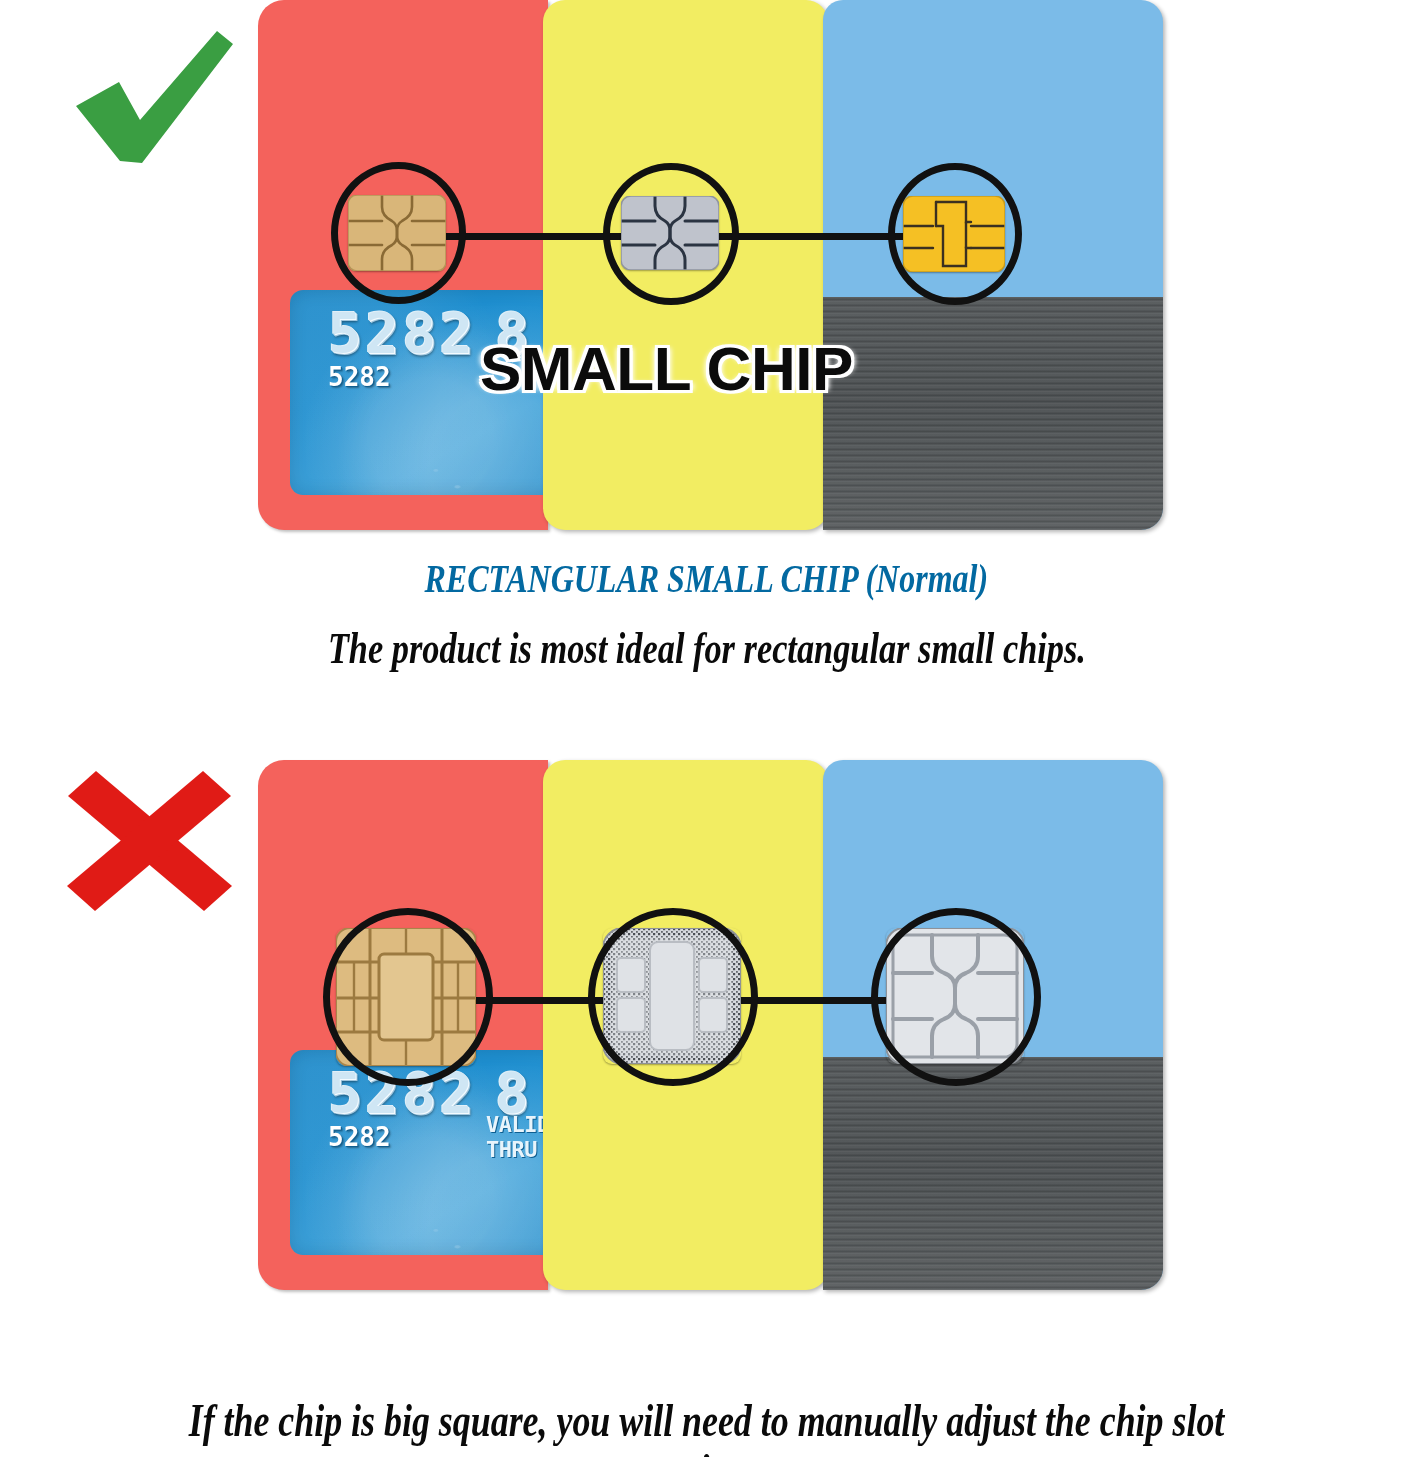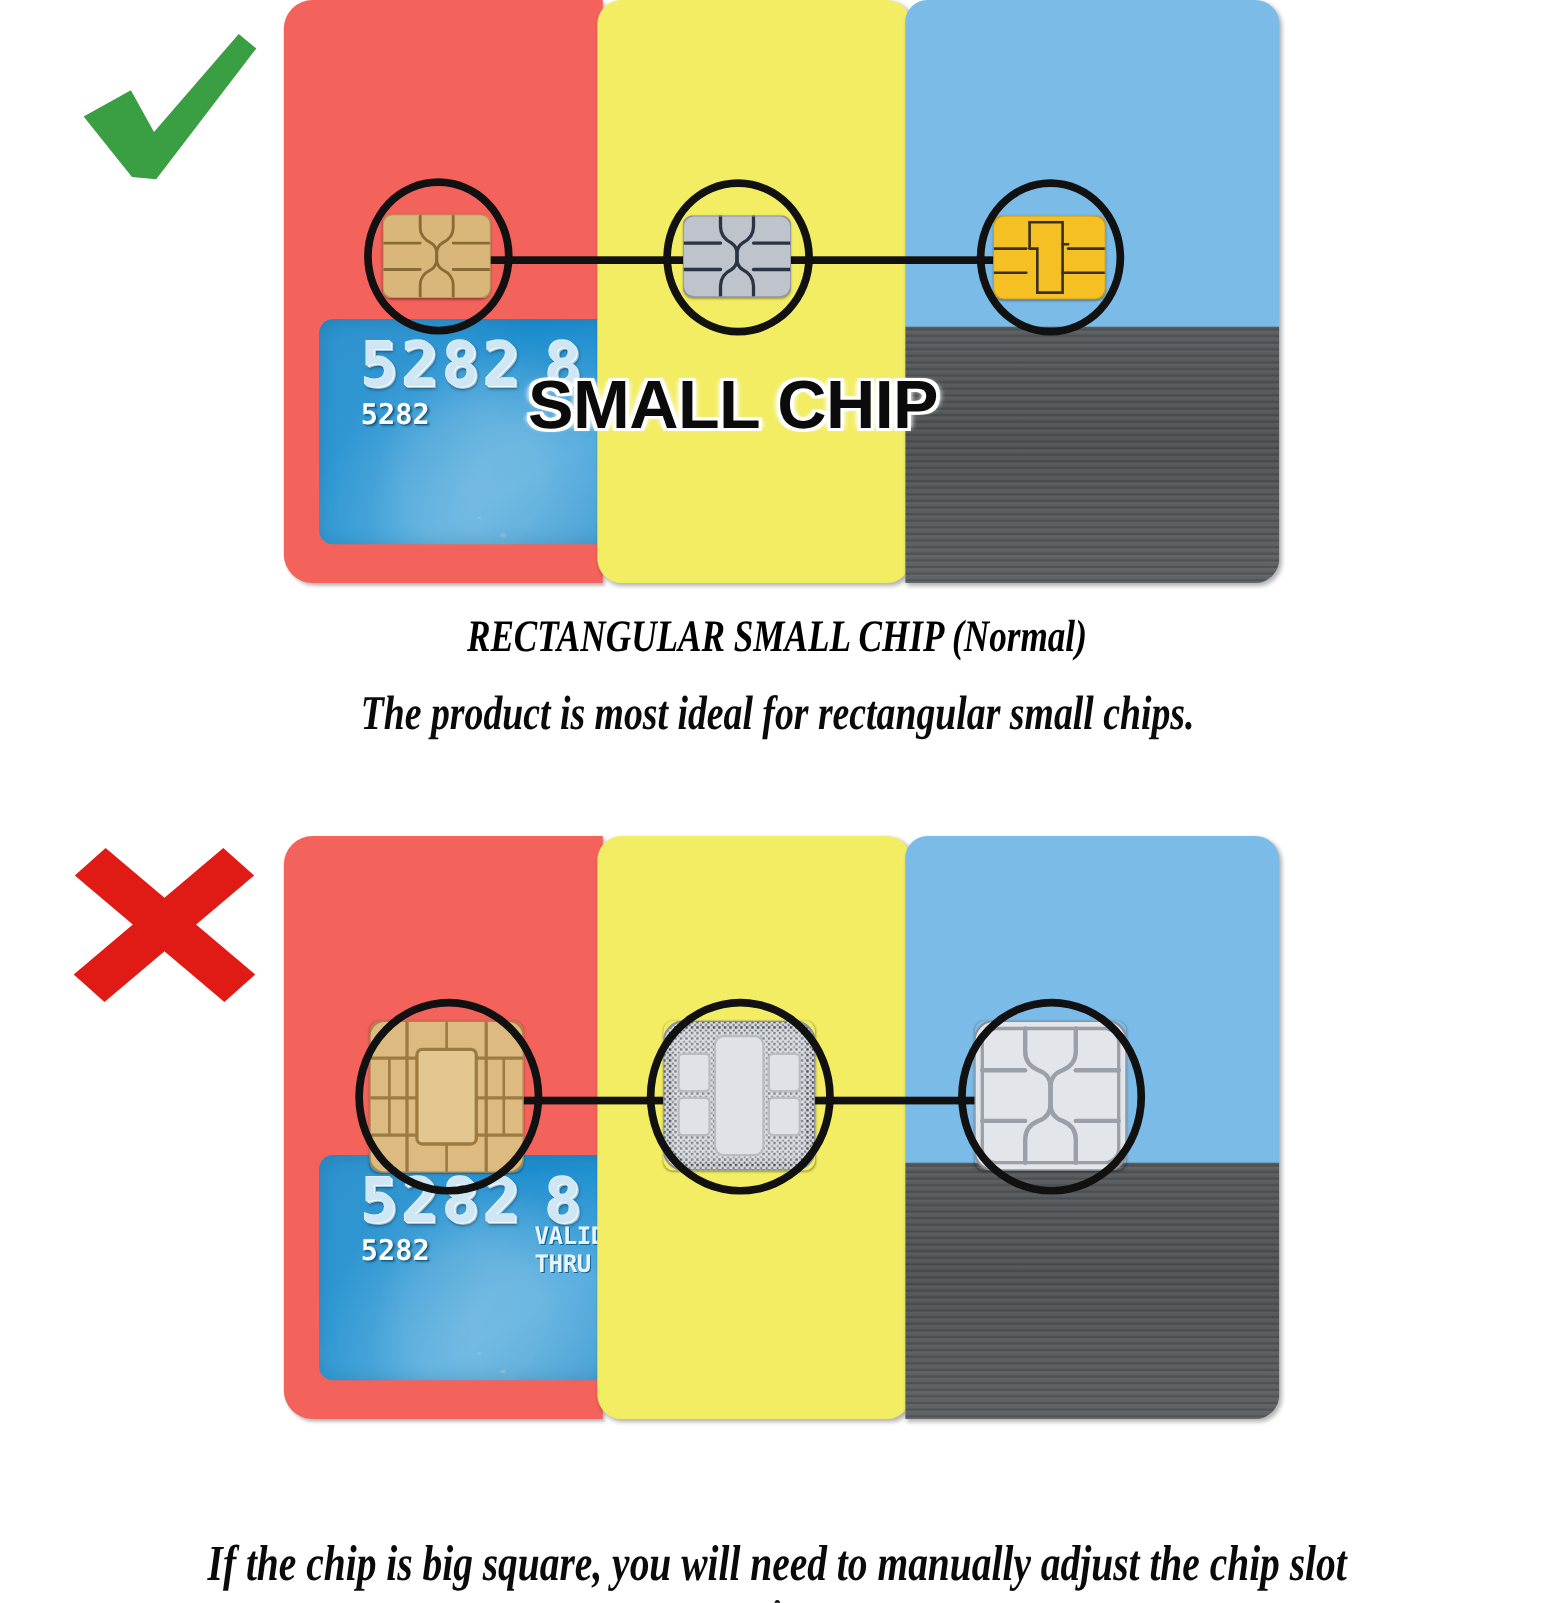--- a/index.html
+++ b/index.html
@@ -81,21 +81,21 @@
       font-weight:bold;color:#0b0b0b;white-space:nowrap;letter-spacing:-0.5px;
       text-shadow:
         -3px 0 0 #fff, 3px 0 0 #fff, 0 -3px 0 #fff, 0 3px 0 #fff,
         -3px -3px 0 #fff, 3px -3px 0 #fff, -3px 3px 0 #fff, 3px 3px 0 #fff,
         -4px 0 5px #fff, 4px 0 5px #fff;}
 
   
   .caption{position:absolute;left:0;width:1413px;text-align:center;
            font-family:"Liberation Serif", serif;font-style:italic;
            font-weight:bold;line-height:1.08;}
-  .caption.red{color:#000000;font-style:italic;}
+  .caption.red{color:#0369a1;font-style:italic;}
   .caption.black{color:#0a0a0a;margin-top:18px;}
   .squish{display:inline-block;transform:scaleX(.78);transform-origin:center;}
 </style>
 </head>
 <body>
 
 <div class="panel" id="panel-good">
 
   <div class="mark" id="check-mark">
     <svg viewBox="0 0 175 145" width="175" height="145" aria-hidden="true">

